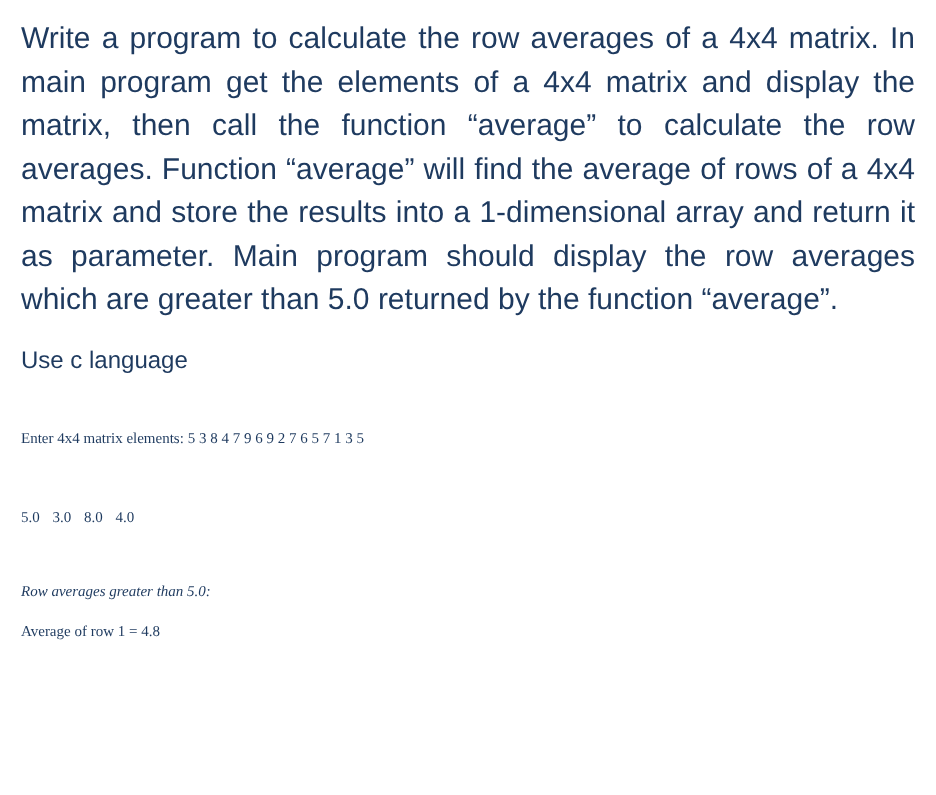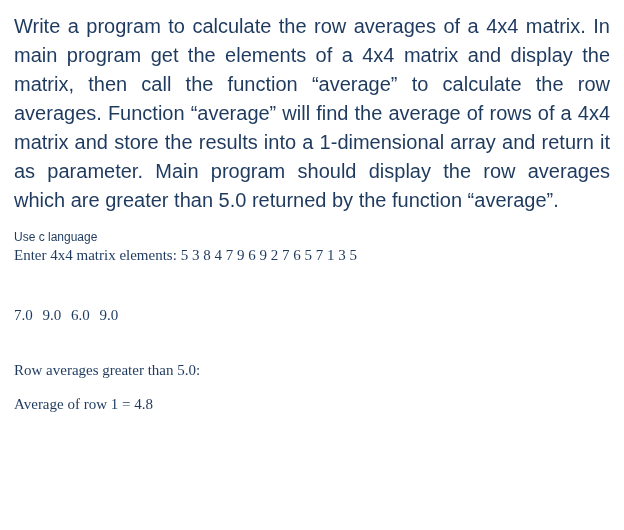--- a/index.html
+++ b/index.html
@@ -15,59 +15,61 @@
   }
   .question {
     color: #1e3a5f;
     font-size: 20px;
     line-height: 1.45;
     text-align: justify;
     margin-bottom: 14px;
   }
   .instruction {
     color: #1e3a5f;
-    font-size: 12px;
+    font-size: 16px;
     line-height: 1.45;
+    margin-bottom: 34px;
   }
   .output-text {
     color: #1e3a5f;
     font-family: "Times New Roman", Times, serif;
-    font-size: 15px;
+    font-size: 10px;
     line-height: 1.3;
   }
   .prompt-line {
     margin-bottom: 40px;
   }
   .matrix-row {
     margin-bottom: 17px;
     word-spacing: 6px;
   }
   .matrix-block {
     margin-bottom: 36px;
   }
   .result-heading {
     margin-bottom: 14px;
+    font-style: italic;
   }
 </style>
 </head>
 <body>
 
 <div class="question">Write a program to calculate the row averages of a 4x4 matrix. In main program get the elements of a 4x4 matrix and display the matrix, then call the function “average” to calculate the row averages. Function “average” will find the average of rows of a 4x4 matrix and store the results into a 1-dimensional array and return it as parameter. Main program should display the row averages which are greater than 5.0 returned by the function “average”.</div>
 
 <div class="instruction">Use c language</div>
 
 <div class="output-text prompt-line">
   <span>Enter 4x4 matrix elements:</span>
   <span>5 3 8 4 7 9 6 9 2 7 6 5 7 1 3 5</span>
 </div>
 
 <div class="matrix-block">
   <div class="output-text matrix-row">
-    <span>7.0</span>
-    <span>9.0</span>
-    <span>6.0</span>
-    <span>9.0</span>
+    <span>5.0</span>
+    <span>3.0</span>
+    <span>8.0</span>
+    <span>4.0</span>
   </div>
 </div>
 
 <div class="output-text result-heading">Row averages greater than 5.0:</div>
 
 <div class="output-text">Average of row 1 = 4.8</div>
 
 </body></html>

